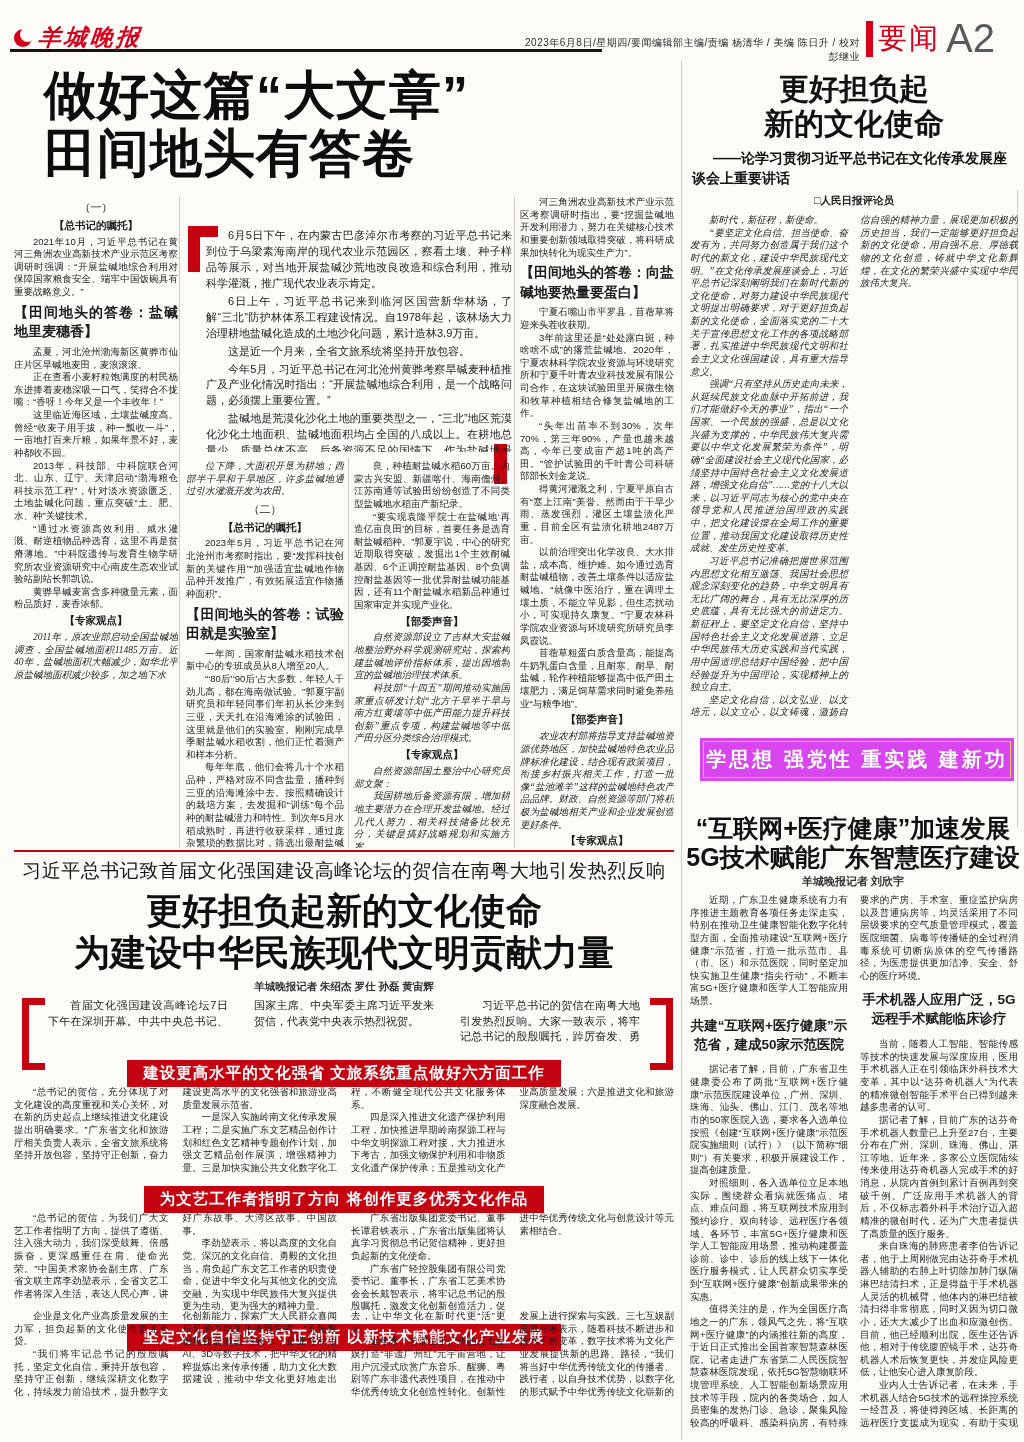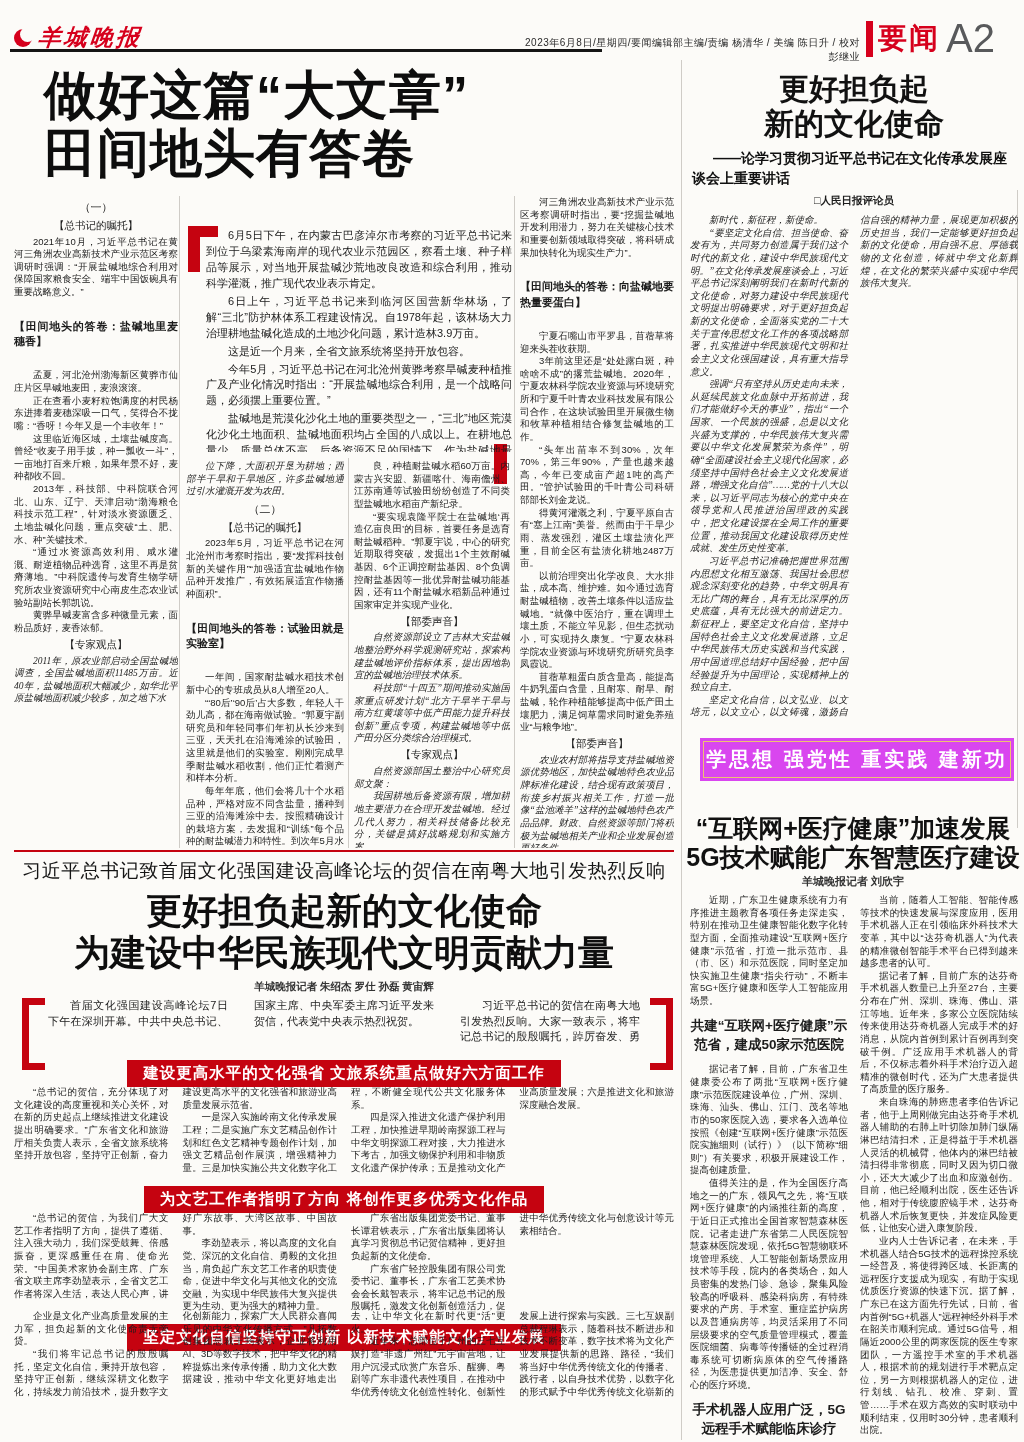--- a/index.html
+++ b/index.html
@@ -9,31 +9,31 @@
   
   .logo{left:14px;top:22px;display:flex;align-items:center;gap:6px;}
   .moon{width:18px;height:18px;border-radius:50%;background:#d6001c;position:relative;}
   .moon::after{content:"";position:absolute;left:6px;top:-2px;width:15px;height:15px;border-radius:50%;background:#fcfbf8;}
   .logo-text{color:#d6001c;font-family:"DejaVu Serif",serif;font-style:italic;font-weight:bold;
              font-size:23px;letter-spacing:3px;transform:skewX(-6deg);}
   .mast-rule{left:10px;top:49px;width:592px;height:3px;background:#151515;}
   .dateline{top:36px;left:520px;width:340px;text-align:right;font-size:10px;color:#2a2a2a;letter-spacing:.5px;}
   .sect{left:866px;top:16px;display:flex;align-items:center;}
   .sect-bar{width:7px;height:36px;background:#d6001c;margin-right:5px;}
-  .sect-name{color:#d6001c;font-size:29px;font-weight:700;letter-spacing:2px;}
+  .sect-name{color:#d6001c;font-size:29px;font-weight:400;letter-spacing:2px;}
   .sect-page{color:#58595b;font-size:40px;font-weight:400;margin-left:6px;}
   
   .vr{position:absolute;width:1px;background:#cfccc7;}
   .red-rule{left:14px;top:850px;width:660px;height:2px;background:#c50310;}
   
   .col{position:absolute;font-size:9.5px;line-height:1.33;text-align:justify;overflow:hidden;color:#1c1c1c;}
   .para{margin:0;text-indent:2em;}
   .para.num{text-align:center;text-indent:0;margin:4px 0;font-size:11px;}
-  .para.head{font-weight:400;text-indent:0;text-align:center;font-size:10.5px;margin:3px 2px;}
-  .para.bighead{font-weight:700;text-indent:0;font-size:11px;line-height:1.4;margin:20px 0;}
+  .para.head{font-weight:700;text-indent:0;text-align:center;font-size:10.5px;margin:3px 2px;}
+  .para.bighead{font-weight:700;text-indent:0;font-size:14px;line-height:1.4;margin:4px 0;}
   .para.kai{font-family:"Liberation Serif",serif;font-style:italic;}
   .para.subhead{font-weight:700;text-indent:0;text-align:center;font-size:13.5px;line-height:1.4;
                 margin:9px 0;break-inside:avoid;}
   .mcol{column-fill:auto;}
   
   .s1-headline{left:44px;top:66px;width:614px;text-align:left;font-weight:900;font-size:52px;
                line-height:1.12;letter-spacing:1px;color:#0d0d0d;}
   .lead{left:206px;top:228px;width:306px;height:224px;font-size:11px;line-height:1.45;
         text-align:justify;overflow:hidden;}
   .lead .para{margin:0 0 2px 0;}
@@ -175,20 +175,21 @@
 
   <div class="abs s3-headline">
     <div>“互联网+医疗健康”加速发展</div>
     <div>5G技术赋能广东智慧医疗建设</div>
   </div>
   <div class="abs s3-byline">羊城晚报记者 刘欣宇</div>
   <div class="col mcol s3-body">
       <p class="para">近期，广东卫生健康系统有力有序推进主题教育各项任务走深走实，特别在推动卫生健康智能化数字化转型方面，全面推动建设“互联网+医疗健康”示范省，打造一批示范市、县（市、区）和示范医院，同时坚定加快实施卫生健康“指尖行动”，不断丰富5G+医疗健康和医学人工智能应用场景。</p>
       <p class="para subhead">共建“互联网+医疗健康”示范省，建成50家示范医院</p>
       <p class="para">据记者了解，目前，广东省卫生健康委公布了两批“互联网+医疗健康”示范医院建设单位，广州、深圳、珠海、汕头、佛山、江门、茂名等地市的50家医院入选，要求各入选单位按照《创建“互联网+医疗健康”示范医院实施细则（试行）》（以下简称“细则”）有关要求，积极开展建设工作，提高创建质量。</p>
+      <p class="para">对照细则，各入选单位立足本地实际，围绕群众看病就医痛点、堵点、难点问题，将互联网技术应用到预约诊疗、双向转诊、远程医疗各领域、各环节，丰富5G+医疗健康和医学人工智能应用场景，推动构建覆盖诊前、诊中、诊后的线上线下一体化医疗服务模式，让人民群众切实享受到“互联网+医疗健康”创新成果带来的实惠。</p>
       <p class="para">值得关注的是，作为全国医疗高地之一的广东，领风气之先，将“互联网+医疗健康”的内涵推往新的高度，于近日正式推出全国首家智慧森林医院。记者走进广东省第二人民医院智慧森林医院发现，依托5G智慧物联环境管理系统、人工智能创新场景应用技术等手段，院内的各类场合，如人员密集的发热门诊、急诊，聚集风险较高的呼吸科、感染科病房，有特殊要求的产房、手术室、重症监护病房以及普通病房等，均灵活采用了不同层级要求的空气质量管理模式，覆盖医院细菌、病毒等传播链的全过程消毒系统可切断病原体的空气传播路径，为医患提供更加洁净、安全、舒心的医疗环境。</p>
       <p class="para subhead">手术机器人应用广泛，5G远程手术赋能临床诊疗</p>
       <p class="para">当前，随着人工智能、智能传感等技术的快速发展与深度应用，医用手术机器人正在引领临床外科技术大变革，其中以“达芬奇机器人”为代表的精准微创智能手术平台已得到越来越多患者的认可。</p>
       <p class="para">据记者了解，目前广东的达芬奇手术机器人数量已上升至27台，主要分布在广州、深圳、珠海、佛山、湛江等地。近年来，多家公立医院陆续传来使用达芬奇机器人完成手术的好消息，从院内首例到累计百例再到突破千例。广泛应用手术机器人的背后，不仅标志着外科手术治疗迈入超精准的微创时代，还为广大患者提供了高质量的医疗服务。</p>
       <p class="para">来自珠海的肺癌患者李伯告诉记者，他于上周刚做完由达芬奇手术机器人辅助的右肺上叶切除加肺门纵隔淋巴结清扫术，正是得益于手术机器人灵活的机械臂，他体内的淋巴结被清扫得非常彻底，同时又因为切口微小，还大大减少了出血和应激创伤。目前，他已经顺利出院，医生还告诉他，相对于传统腹腔镜手术，达芬奇机器人术后恢复更快，并发症风险更低，让他安心进入康复阶段。</p>
       <p class="para">业内人士告诉记者，在未来，手术机器人结合5G技术的远程操控系统一经普及，将使得跨区域、长距离的远程医疗支援成为现实，有助于实现优质医疗资源的快速下沉。据了解，广东已在这方面先行先试，日前，省内首例“5G+机器人”远程神经外科手术在韶关市顺利完成。通过5G信号，相隔近2000公里的两家医院的医生专家团队，一方遥控手术室的手术机器人，根据术前的规划进行手术靶点定位，另一方则根据机器人的定位，进行划线、钻孔、校准、穿刺、置管……手术在双方高效的实时联动中顺利结束，仅用时30分钟，患者顺利出院。</p>
     </div>
 
   <div class="abs s4-kicker">习近平总书记致首届文化强国建设高峰论坛的贺信在南粤大地引发热烈反响</div>
   <div class="abs s4-byline">羊城晚报记者 朱绍杰 罗仕 孙磊 黄宙辉</div>

